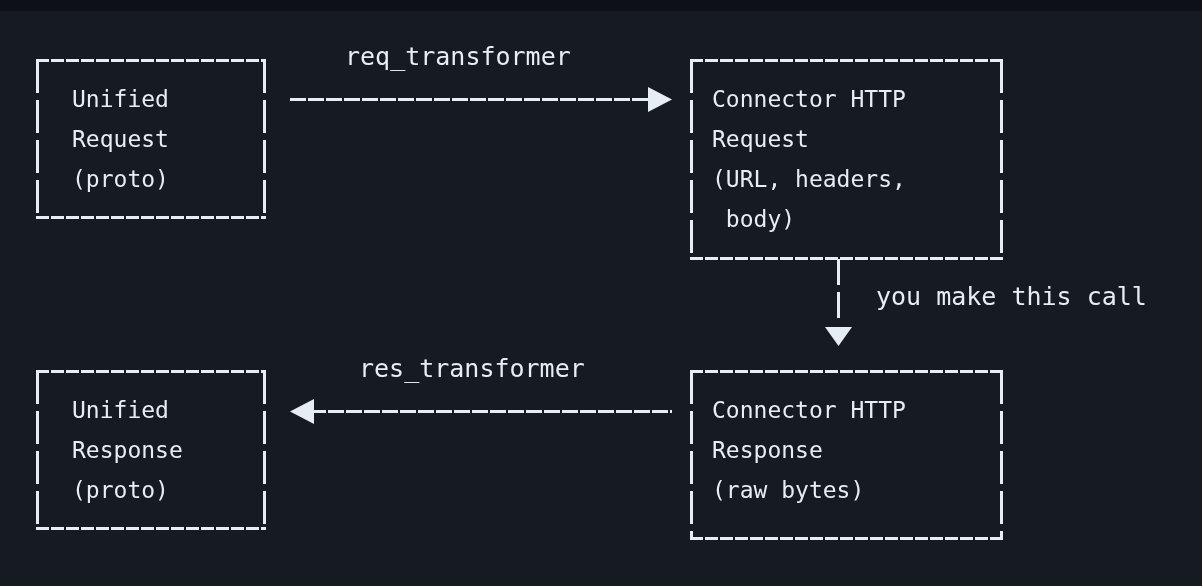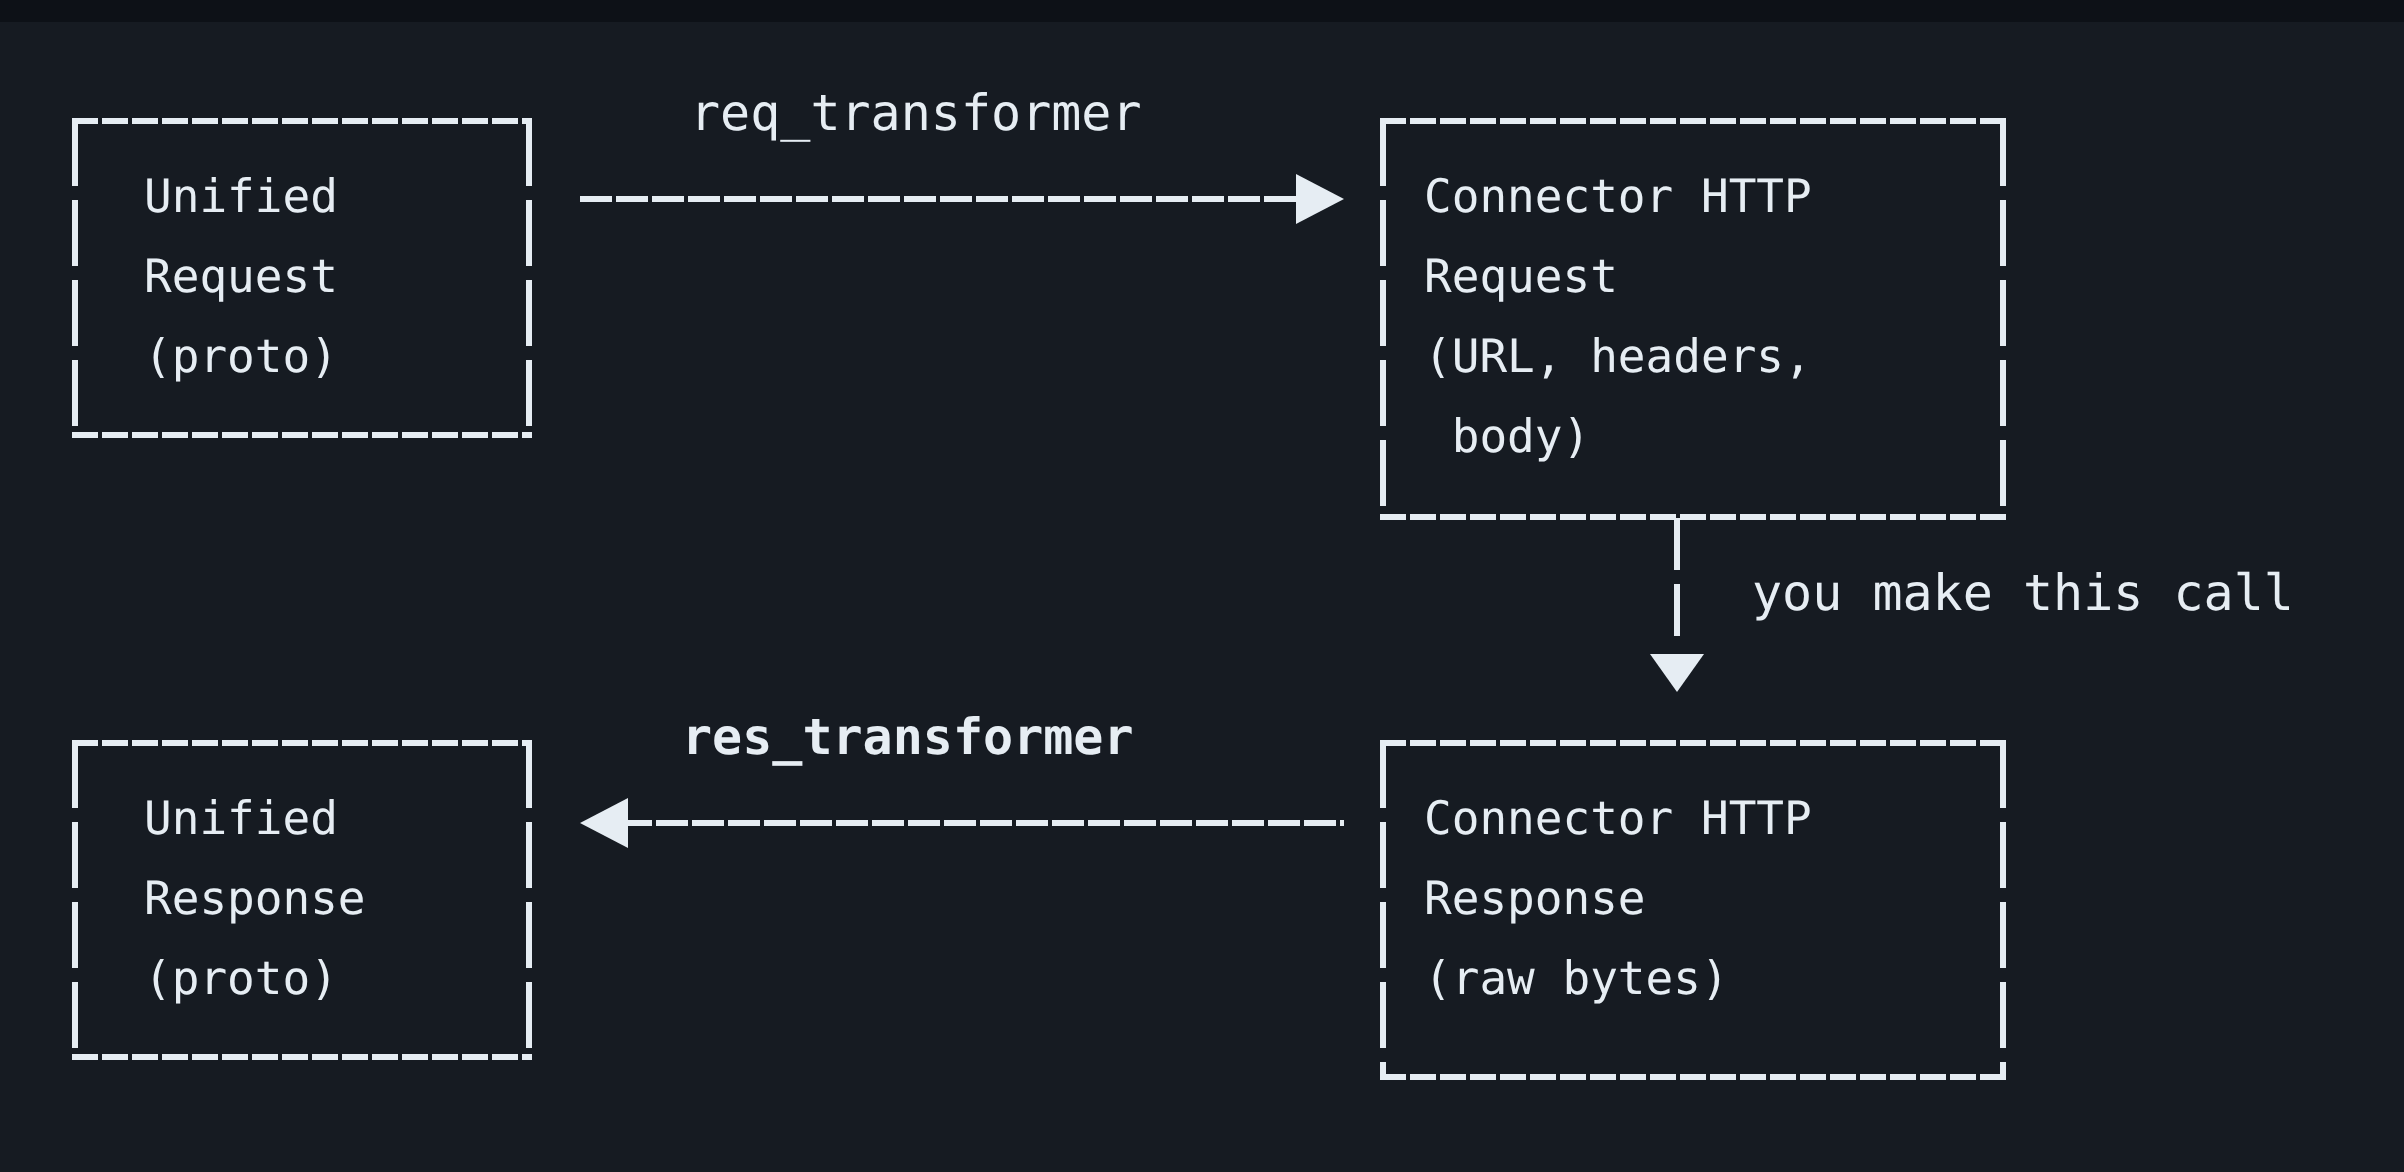--- a/index.html
+++ b/index.html
@@ -47,21 +47,21 @@
     font-size: 25px;
     line-height: 30px;
     white-space: pre;
   }
   
   #box1-text { left: 72px;  top: 79px; }
   #box2-text { left: 712px; top: 79px; }
   #box3-text { left: 72px;  top: 390px; }
   #box4-text { left: 712px; top: 390px; }
   #lbl-req { left: 345px; top: 42px; }
-  #lbl-res { left: 341px; top: 354px; font-weight: bold; }
+  #lbl-res { left: 359px; top: 354px; }
   #lbl-call { left: 876px; top: 282px; }
 </style>
 </head>
 <body>
 
 <div id="stage">
 
   <div id="topstrip"></div>
 
   <svg class="art" viewBox="0 0 1202 586" xmlns="http://www.w3.org/2000/svg">

